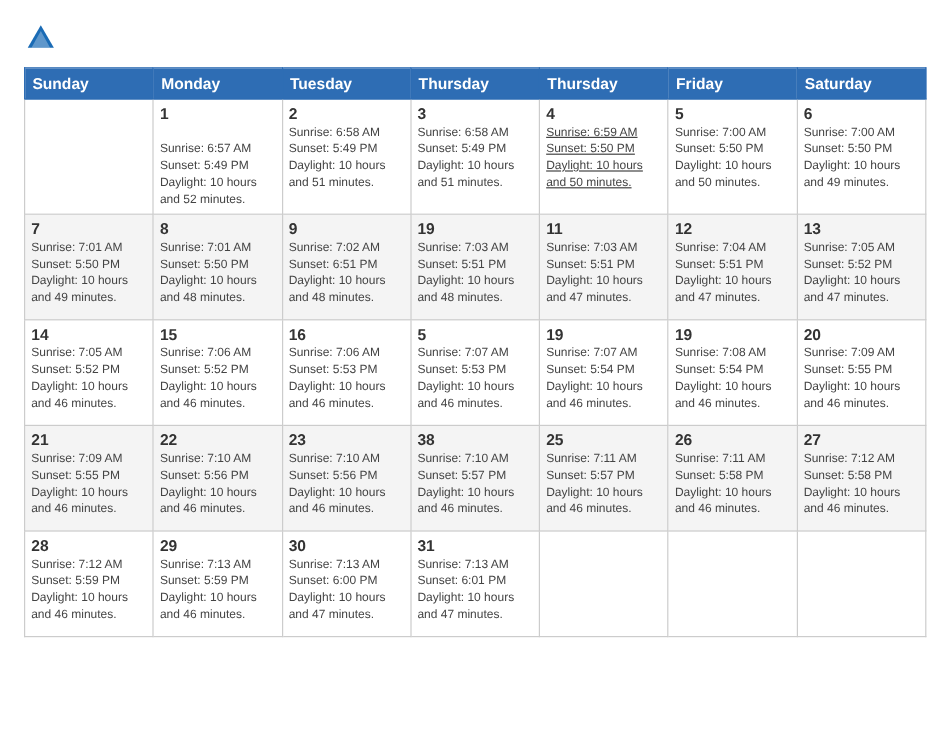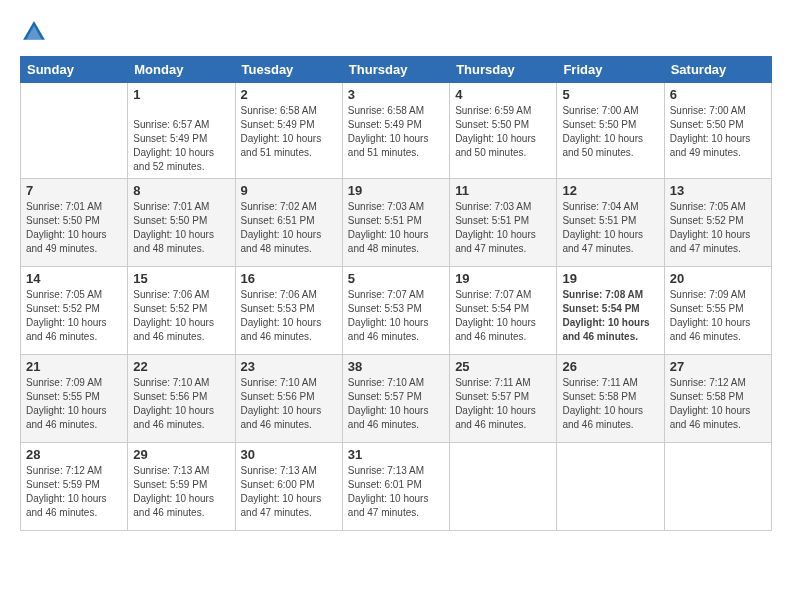--- a/index.html
+++ b/index.html
@@ -150,21 +150,21 @@
           </td>
           <td>
             <span class="day-num">3</span>
             <div class="day-info" style="white-space: pre-line;">Sunrise: 6:58 AM
 Sunset: 5:49 PM
 Daylight: 10 hours
 and 51 minutes.</div>
           </td>
           <td>
             <span class="day-num">4</span>
-            <div class="day-info" style="white-space: pre-line;">Sunrise: 6:59 AM
+            <div class="day-info" style="white-space: pre-line; text-decoration: underline;">Sunrise: 6:59 AM
 Sunset: 5:50 PM
 Daylight: 10 hours
 and 50 minutes.</div>
           </td>
           <td>
             <span class="day-num">5</span>
             <div class="day-info" style="white-space: pre-line;">Sunrise: 7:00 AM
 Sunset: 5:50 PM
 Daylight: 10 hours
 and 50 minutes.</div>
@@ -259,21 +259,21 @@
           </td>
           <td>
             <span class="day-num">19</span>
             <div class="day-info" style="white-space: pre-line;">Sunrise: 7:07 AM
 Sunset: 5:54 PM
 Daylight: 10 hours
 and 46 minutes.</div>
           </td>
           <td>
             <span class="day-num">19</span>
-            <div class="day-info" style="white-space: pre-line; font-weight: bold;">Sunrise: 7:08 AM
+            <div class="day-info" style="white-space: pre-line;">Sunrise: 7:08 AM
 Sunset: 5:54 PM
 Daylight: 10 hours
 and 46 minutes.</div>
           </td>
           <td>
             <span class="day-num">20</span>
             <div class="day-info" style="white-space: pre-line;">Sunrise: 7:09 AM
 Sunset: 5:55 PM
 Daylight: 10 hours
 and 46 minutes.</div>

